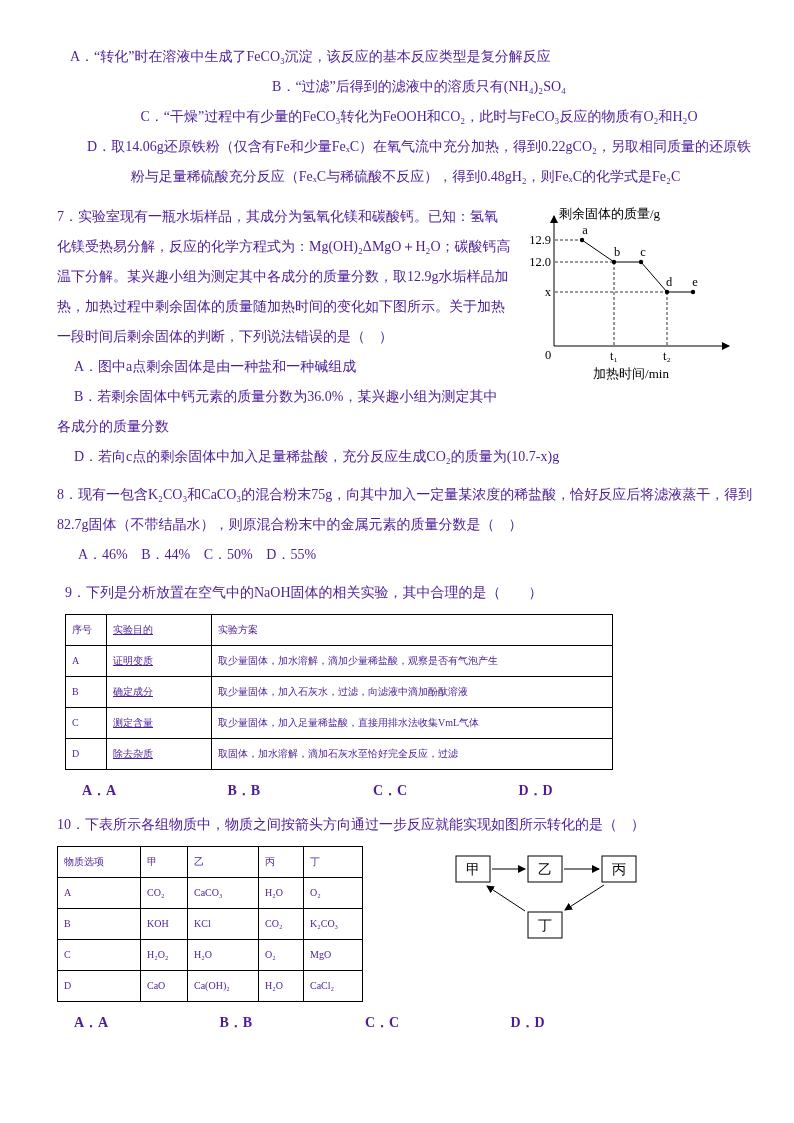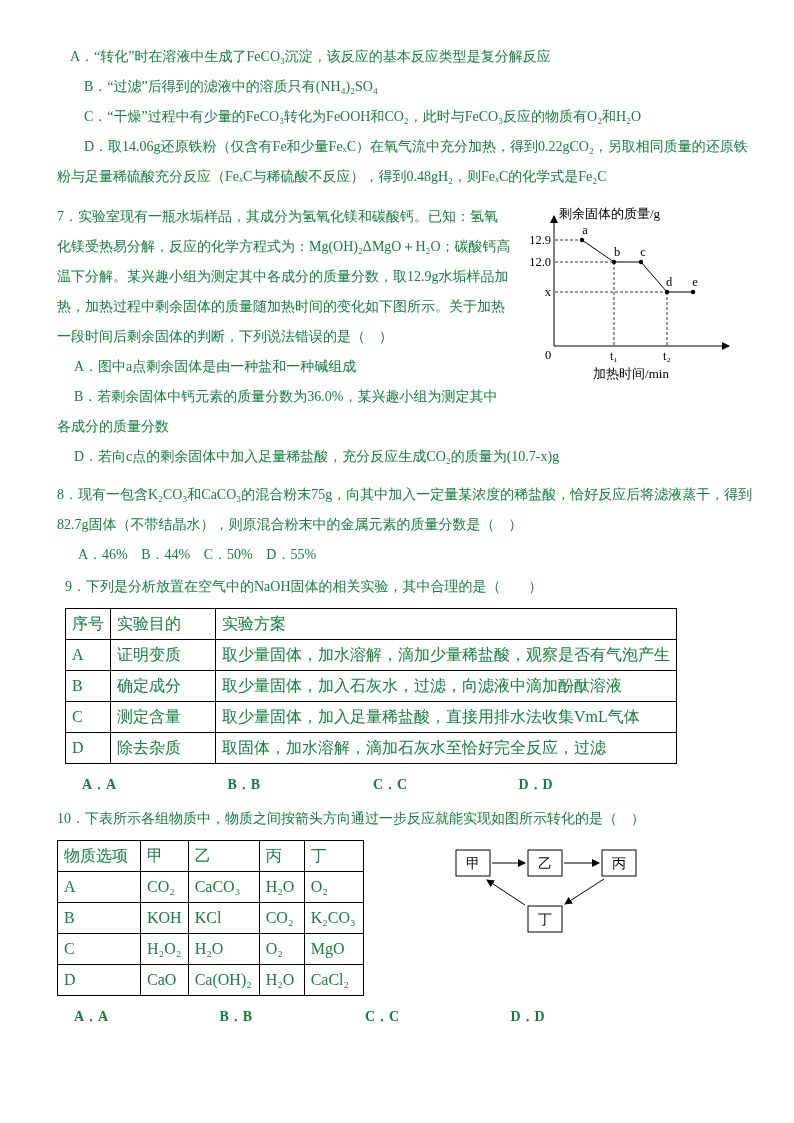--- a/index.html
+++ b/index.html
@@ -1,41 +1,41 @@
 <!DOCTYPE html>
 <html><head>
 <meta charset="utf-8">
 <style>
   html,body{margin:0;padding:0;}
   body{background:#ffffff;}
   .page{
-    width:794px;height:1123px;background:#ffffff;color:#15803d;
+    width:794px;height:1123px;background:#ffffff;color:#4c1d95;
     font-family:"Liberation Serif","DejaVu Serif",serif;
     font-size:14px;line-height:30px;
     padding:42px 40px 20px 57px;
     box-sizing:border-box;overflow:hidden;
   }
   p{margin:0;}
   section{margin:0;}
   .ind13{text-indent:13px;}
   .ind17{text-indent:17px;}
   .ind21{text-indent:21px;}
-  .ind27{text-indent:27px;}
+  .ind27{text-indent:27px;text-align:center;}
   .q7{margin-top:10px;}
   .q8{margin-top:8px;clear:both;}
-  .q9{margin-top:2px;padding-left:8px;}
+  .q9{margin-top:8px;padding-left:8px;}
   .q10{margin-top:4px;}
   .graph-float{float:right;width:235px;height:198px;margin:2px 0 2px 8px;}
   .diagram-float{float:right;width:190px;height:100px;margin:8px 112px 2px 8px;}
   table{border-collapse:collapse;margin:6px 0 6px 0;}
   .t9 th,.t9 td,.t10 th,.t10 td{
     border:1px solid #000;font-weight:normal;text-align:left;
-    padding:0 6px;height:30px;line-height:26px;font-size:16px;white-space:nowrap;
+    padding:0 6px;height:30px;line-height:26px;font-size:10px;white-space:nowrap;
   }
-  .t9 .c1{width:28px;} .t9 .c2{width:92px;} .t9 .c3{width:388px;}
+  .t9 .c1{width:28px;} .t9 .c2{width:92px;text-decoration:underline;} .t9 .c3{width:388px;}
   .t10 .c1{width:70px;} .t10 .c2{width:34px;} .t10 .c3{width:58px;} .t10 .c4{width:32px;} .t10 .c5{width:46px;}
   .answers{text-indent:17px;clear:none;}
   .answers span{display:inline-block;width:142px;text-indent:0;font-weight:bold;}
   .answers-last{clear:both;}
   .q8opts span{margin-right:10px;}
   svg text{font-family:"Liberation Serif","DejaVu Serif",serif;fill:#000;}
   .svgt{font-size:13px;}
   .svgsm{font-size:12.5px;}
   .ax,.cv{stroke:#000;stroke-width:1;fill:none;}
   .dash{stroke:#000;stroke-width:0.8;fill:none;stroke-dasharray:3,2;}

